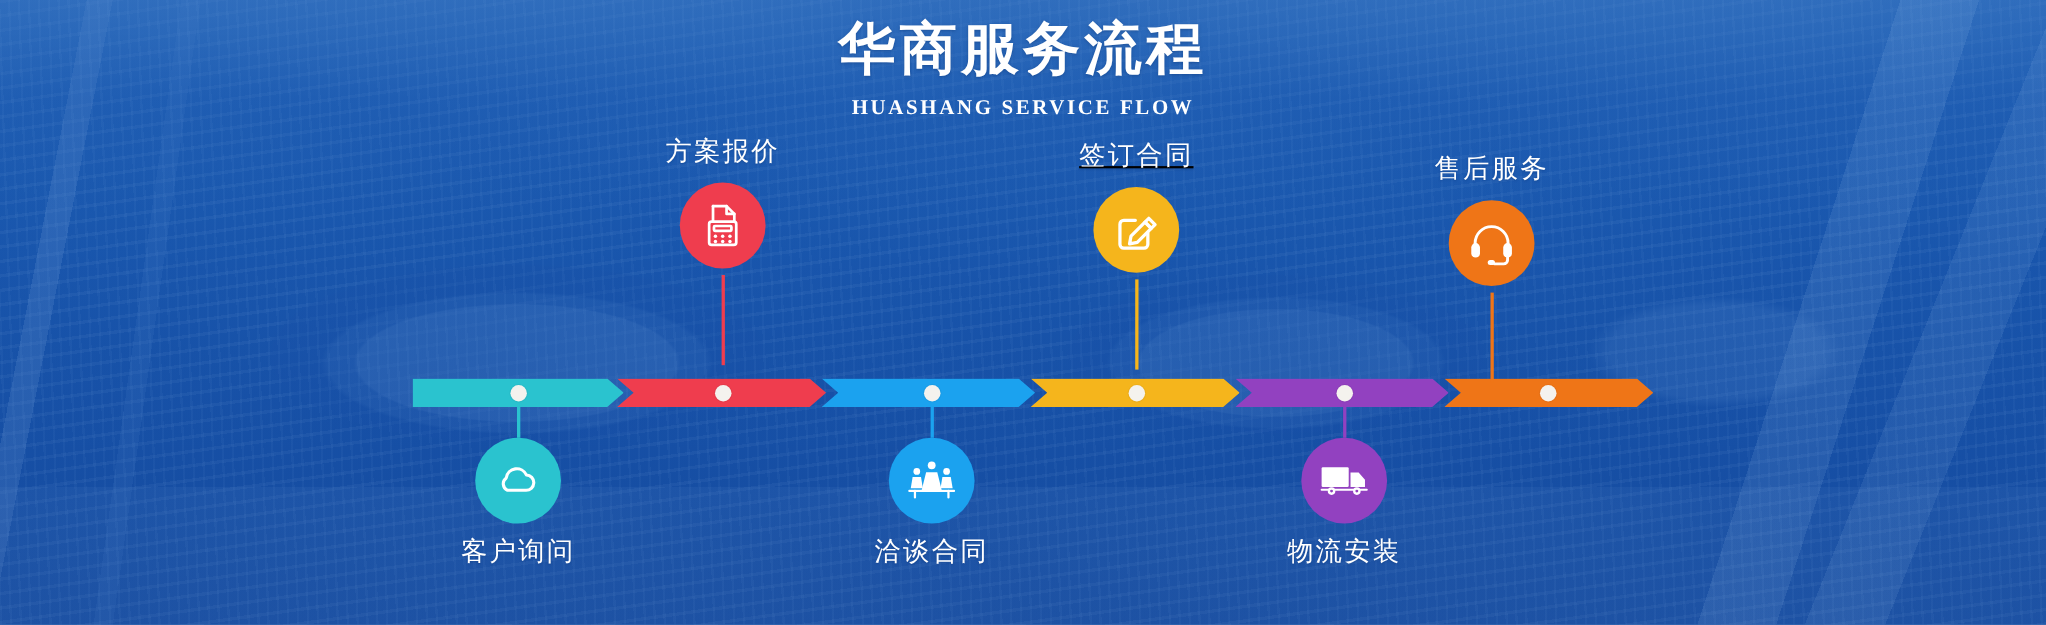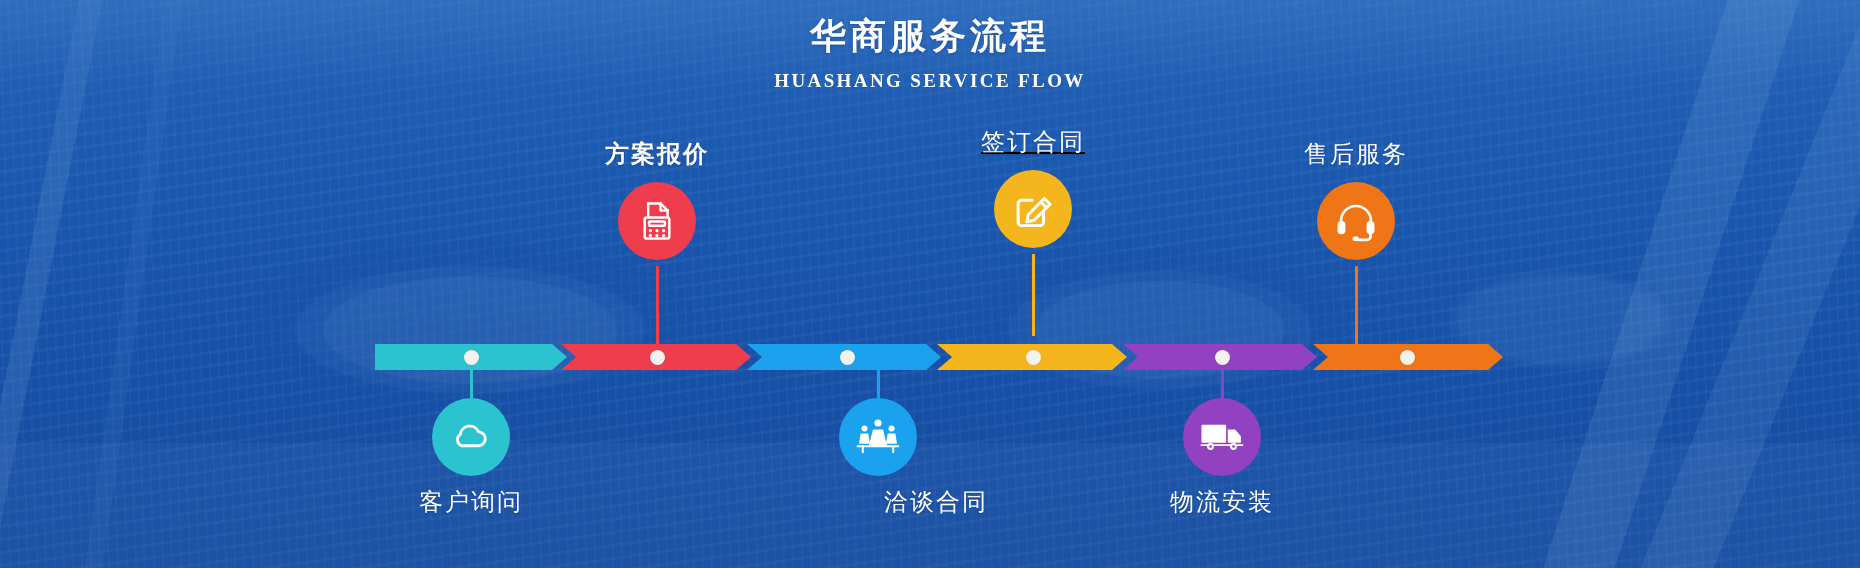--- a/index.html
+++ b/index.html
@@ -60,21 +60,21 @@
   }
 
   
   .header {
     position: absolute;
     top: 16px; left: 0; right: 0;
     text-align: center;
     z-index: 5;
   }
   .title {
-    font-size: 36px;
+    font-size: 52px;
     font-weight: 700;
     color: #ffffff;
     letter-spacing: 4px;
     line-height: 1.12;
     text-shadow: 0 1px 3px rgba(8,40,95,.35);
   }
   .subtitle {
     margin-top: 14px;
     font-family: "Liberation Serif", "DejaVu Serif", serif;
     font-size: 19px;
@@ -187,42 +187,42 @@
         <div style="height: 32px;"></div>
         <div class="bubble" style="background: rgb(42, 195, 207);">
           <span>
             <svg width="42" height="42" viewBox="0 0 48 48" fill="none" stroke="#fff" stroke-width="3.2" stroke-linecap="round" stroke-linejoin="round">
       <path d="M16 34h16a8 8 0 0 0 .6-16 11 11 0 0 0-20.9 3.1A7.5 7.5 0 0 0 13 34h3z"></path>
     </svg>
           </span>
         </div>
         <div class="node-label">客户询问</div>
       </div>
-      <div class="node up" style="left: 547px; top: 142px; font-weight: bold;">
+      <div class="node up" style="left: 547px; top: 126px;">
         <div class="node-label">方案报价</div>
         <div class="bubble" style="background: rgb(239, 61, 78);">
           <span>
             <svg width="40" height="44" viewBox="0 0 44 50" fill="none" stroke="#fff" stroke-width="2.8" stroke-linecap="round" stroke-linejoin="round">
       <path d="M12 5h14l8 8v8"></path>
       <path d="M26 5v8h8"></path>
       <path d="M12 5v16"></path>
       <rect x="8" y="21" width="28" height="24" rx="2.5"></rect>
       <rect x="13" y="25.5" width="18" height="5" rx="1"></rect>
       <circle cx="14.5" cy="36" r="1.8" fill="#fff" stroke="none"></circle>
       <circle cx="22" cy="36" r="1.8" fill="#fff" stroke="none"></circle>
       <circle cx="29.5" cy="36" r="1.8" fill="#fff" stroke="none"></circle>
       <circle cx="14.5" cy="41.5" r="1.8" fill="#fff" stroke="none"></circle>
       <circle cx="22" cy="41.5" r="1.8" fill="#fff" stroke="none"></circle>
       <circle cx="29.5" cy="41.5" r="1.8" fill="#fff" stroke="none"></circle>
     </svg>
           </span>
         </div>
         <div class="stem" style="background: rgb(239, 61, 78); top: 124px; height: 82px;"></div>
       </div>
-      <div class="node down" style="left: 768px; top: 366px; text-align: right;">
+      <div class="node down" style="left: 737px; top: 366px;">
         <div class="stem" style="background: rgb(27, 162, 239); top: 0px; height: 32px;"></div>
         <div style="height: 32px;"></div>
         <div class="bubble" style="background: rgb(27, 162, 239);">
           <span>
             <svg width="44" height="40" viewBox="0 0 52 46" fill="none" stroke="#fff" stroke-width="2.4" stroke-linecap="round" stroke-linejoin="round">
       <circle cx="26" cy="6.5" r="4.2" fill="#fff" stroke="none"></circle>
       <path d="M20 14h12l5 20H15z" fill="#fff" stroke="none"></path>
       <circle cx="10" cy="13" r="3.6" fill="#fff" stroke="none"></circle>
       <path d="M5.5 19h9l2 12h-13z" fill="#fff" stroke="none"></path>
       <circle cx="42" cy="13" r="3.6" fill="#fff" stroke="none"></circle>

